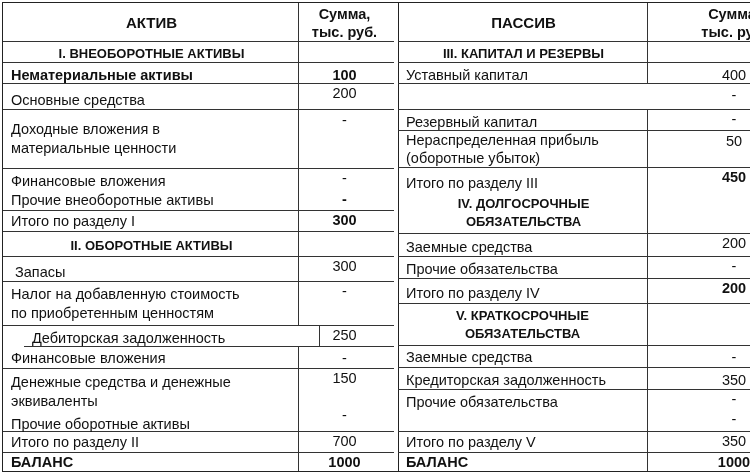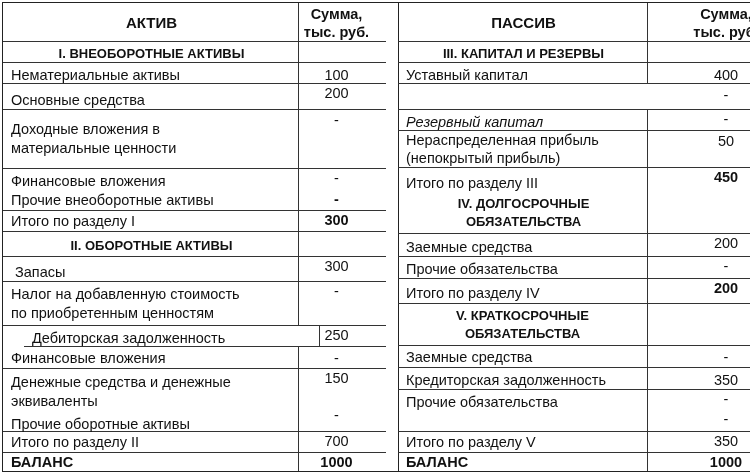--- a/index.html
+++ b/index.html
@@ -1,19 +1,19 @@
 <!DOCTYPE html>
 <html><head>
 <meta charset="utf-8">
 <style>
   html, body { margin:0; padding:0; background:#ffffff; }
   body { width:750px; height:474px; position:relative; overflow:hidden;
          font-family: "Liberation Sans", sans-serif; color:#111; }
   .tbl { position:absolute; top:2px; border:1.5px solid #222; box-sizing:border-box; }
-  .row { position:absolute; left:0; right:12px; border-bottom:1px solid #333; box-sizing:border-box; }
+  .row { position:absolute; left:0; right:4px; border-bottom:1px solid #333; box-sizing:border-box; }
   .row.last { border-bottom:none; }
   .lbl { position:absolute; top:0; bottom:0; left:0; box-sizing:border-box;
          padding:3px 6px 0 8px; font-size:14.5px; line-height:19px; border-right:1px solid #333; }
   .val { position:absolute; top:0; bottom:0; right:0; box-sizing:border-box;
          text-align:center; font-size:14.5px; line-height:19px; padding-top:3px; }
   .hdrlbl { font-weight:bold; text-align:center; font-size:15px; padding-top:10px; }
   .hdrval { font-weight:bold; font-size:14.5px; line-height:18px; padding-top:2px; }
   .sec { font-weight:bold; text-align:center; font-size:13px; padding-top:2px; }
   .b { font-weight:bold; }
   .sub { display:block; }
@@ -28,21 +28,21 @@
     <div class="val hdrval" style="width:99px;">
       <span class="sub">Сумма,</span>
       <span class="sub">тыс. руб.</span>
     </div>
   </div>
 
   <div class="row" style="top:39px; height:21px;">
     <div class="lbl sec" style="width:296px;">I.  ВНЕОБОРОТНЫЕ АКТИВЫ</div>
     <div class="val" style="width:99px;"></div>
   </div>
-  <div class="row" style="top:60px; height:21px;">
+  <div class="row" style="top:60px; height:21px;font-weight:bold;">
     <div class="lbl" style="width:296px;">Нематериальные активы</div>
     <div class="val" style="width:99px;">100</div>
   </div>
   <div class="row" style="top:81px; height:26px;">
     <div class="lbl" style="width:296px; padding-top:7px;">Основные средства</div>
     <div class="val" style="width:99px; padding-top:0;">200</div>
   </div>
   <div class="row" style="top:107px; height:59px;">
     <div class="lbl" style="width:296px; padding-top:10px; padding-right:50px;">Доходные вложения в материальные ценности</div>
     <div class="val" style="width:99px; padding-top:1px;">-</div>
@@ -115,25 +115,25 @@
     <div class="val" style="width:98px;"></div>
   </div>
   <div class="row" style="top:60px; height:21px;">
     <div class="lbl" style="width:250px;">Уставный капитал</div>
     <div class="val" style="width:98px;">400</div>
   </div>
   <div class="row" style="top:81px; height:26px;">
     <div class="val" style="width:98px; padding-top:2px;">-</div>
   </div>
   <div class="row" style="top:107px; height:21px;">
-    <div class="lbl" style="width:250px; padding-top:3px;font-style:italic;">Резервный капитал</div>
+    <div class="lbl" style="width:250px; padding-top:3px;">Резервный капитал</div>
     <div class="val" style="width:98px; padding-top:0;">-</div>
   </div>
   <div class="row" style="top:128px; height:37px;">
-    <div class="lbl" style="width:250px; padding-top:0; line-height:18px; padding-right:30px;">Нераспределенная прибыль (непокрытый прибыль)</div>
+    <div class="lbl" style="width:250px; padding-top:0; line-height:18px; padding-right:30px;">Нераспределенная прибыль (оборотные убыток)</div>
     <div class="val" style="width:98px; padding-top:1px;">50</div>
   </div>
   <div class="row" style="top:165px; height:66px;">
     <div class="lbl" style="width:250px; padding-top:6px;">
       <span class="sub">Итого по разделу III</span>
       <span class="sub sec" style="padding:2px 20px 0 20px; line-height:18px;">IV. ДОЛГОСРОЧНЫЕ ОБЯЗАТЕЛЬСТВА</span>
     </div>
     <div class="val b" style="width:98px; padding-top:0;">450</div>
   </div>
   <div class="row" style="top:231px; height:23px;">

